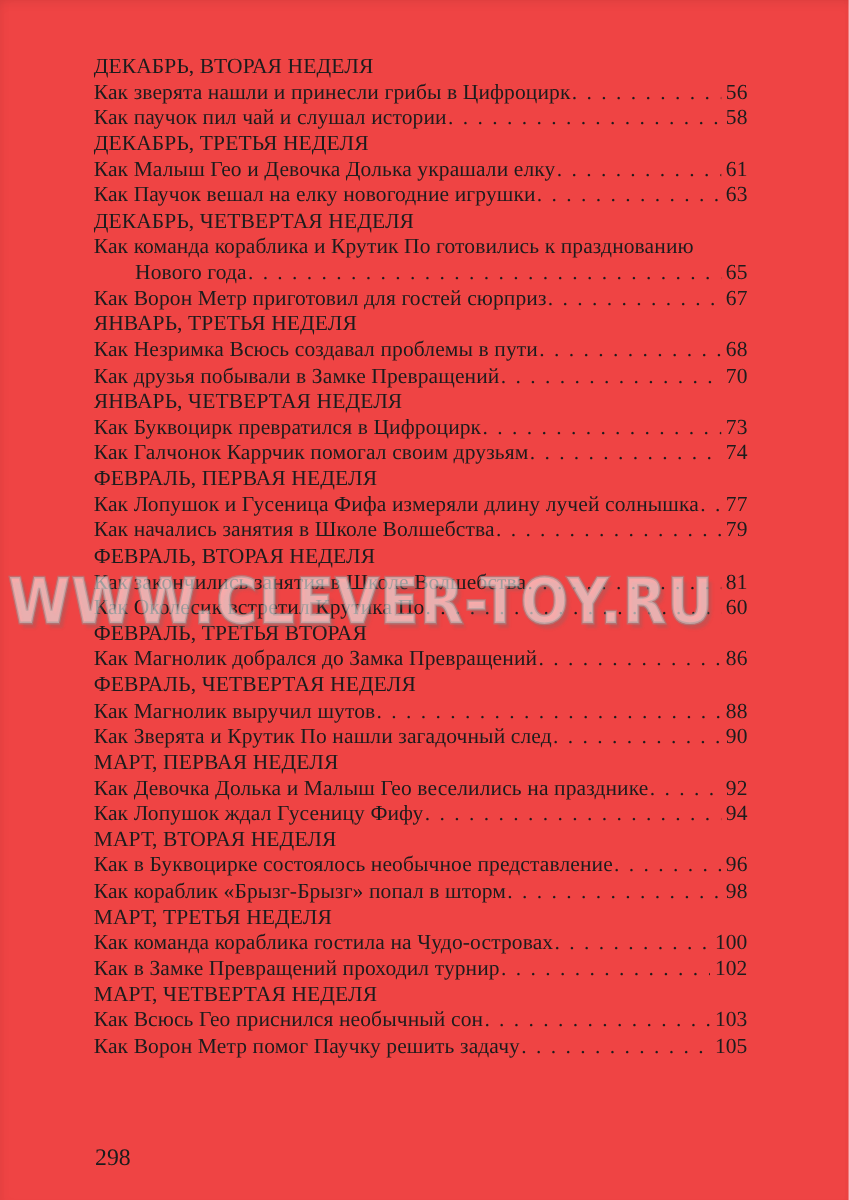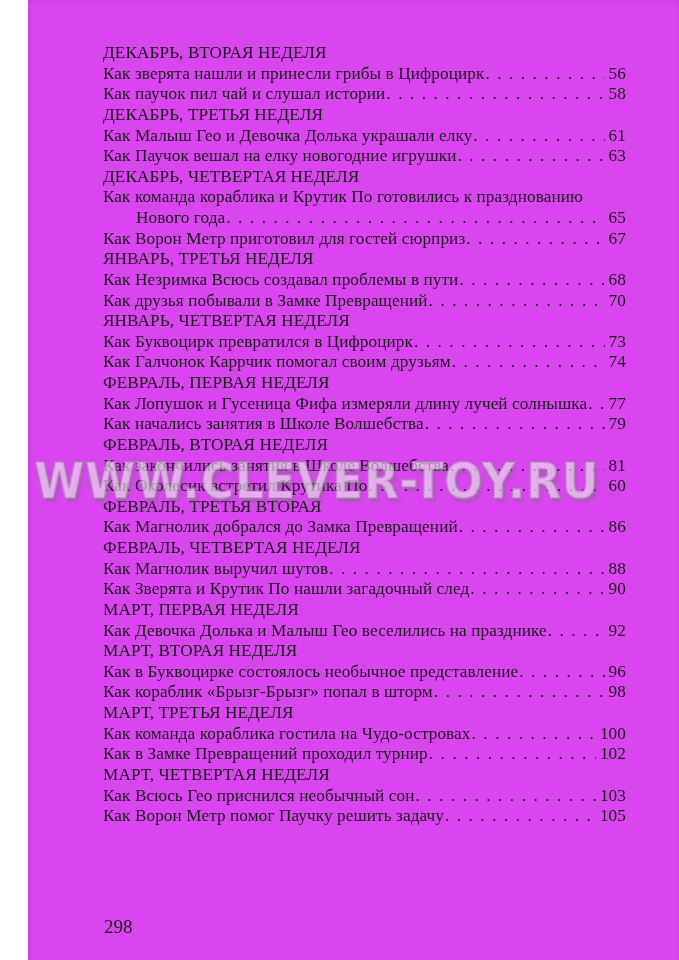--- a/index.html
+++ b/index.html
@@ -11,26 +11,25 @@
     height: 960px;
     position: relative;
     background: #ffffff;
     overflow: hidden;
     font-family: "Liberation Serif", "DejaVu Serif", serif;
     color: #1c1c1c;
   }
   .scan-page {
     position: absolute;
     inset: 0;
-    background: #d946ef;
+    background: #ef4444;
     
     box-shadow: inset 0 6px 10px -6px rgba(0,0,0,0.10),
                 inset 6px 0 10px -7px rgba(0,0,0,0.07),
                 inset -4px 0 8px -6px rgba(0,0,0,0.05);
-    margin-left: 28px;
   }
   .toc {
     position: absolute;
     left: 75px;
     top: 43px;
     width: 523px;
     font-size: 17.2px;
     line-height: 20.62px;
     letter-spacing: 0.1px;
   }
@@ -193,20 +192,25 @@
         <span class="entry-title">Как Зверята и Крутик По нашли загадочный след</span>
         <span class="leader"></span>
         <span class="entry-page">90</span>
       </div>
       <div class="toc-heading">МАРТ, ПЕРВАЯ НЕДЕЛЯ</div>
       <div class="toc-entry">
         <span class="entry-title">Как Девочка Долька и Малыш Гео веселились на празднике</span>
         <span class="leader"></span>
         <span class="entry-page">92</span>
       </div>
+      <div class="toc-entry">
+        <span class="entry-title">Как Лопушок ждал Гусеницу Фифу</span>
+        <span class="leader"></span>
+        <span class="entry-page">94</span>
+      </div>
       <div class="toc-heading">МАРТ, ВТОРАЯ НЕДЕЛЯ</div>
       <div class="toc-entry">
         <span class="entry-title">Как в Буквоцирке состоялось необычное представление</span>
         <span class="leader"></span>
         <span class="entry-page">96</span>
       </div>
       <div class="toc-entry">
         <span class="entry-title">Как кораблик «Брызг-Брызг» попал в шторм</span>
         <span class="leader"></span>
         <span class="entry-page">98</span>

